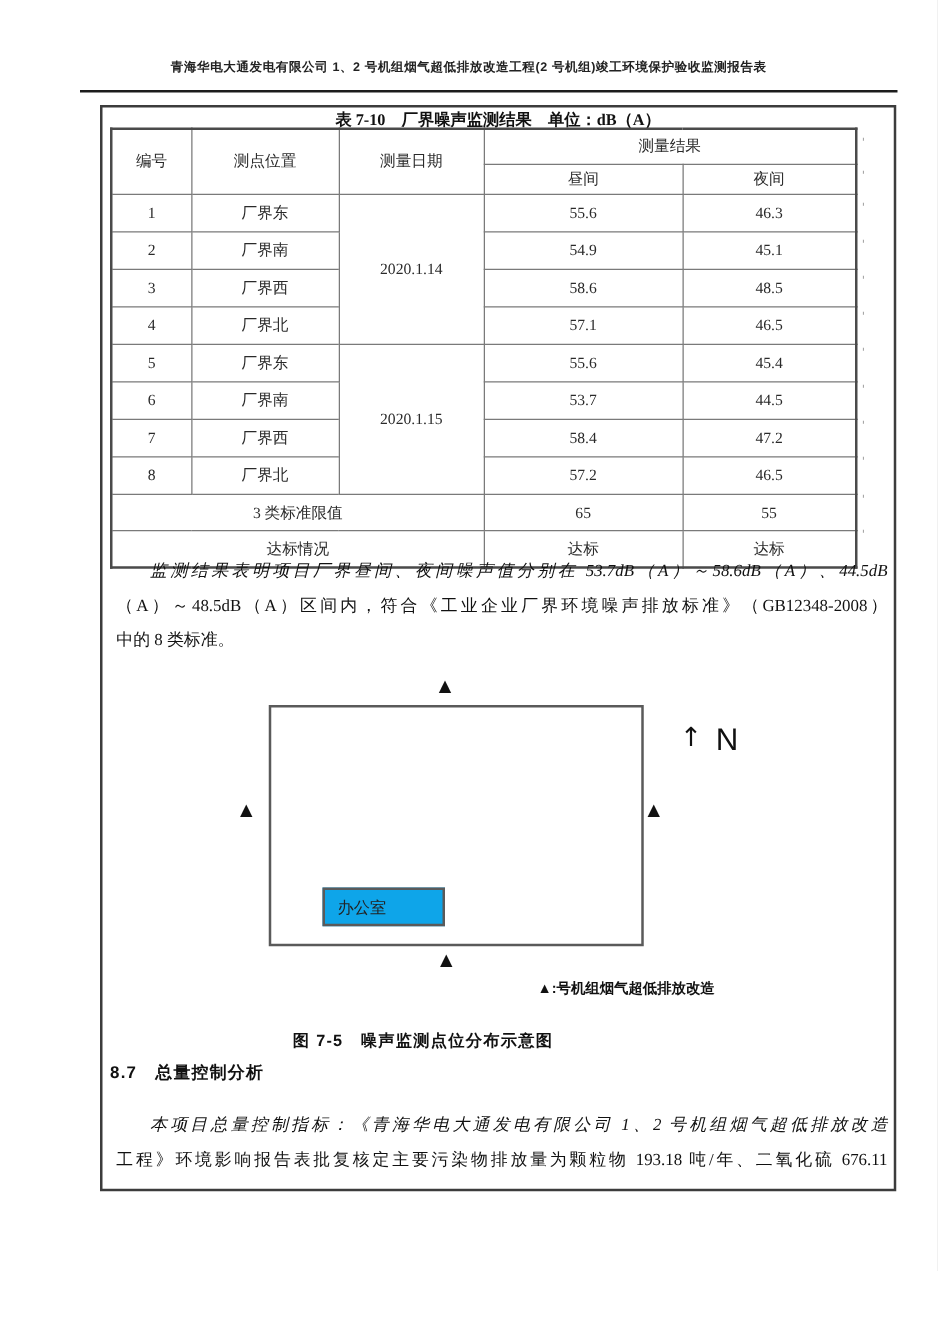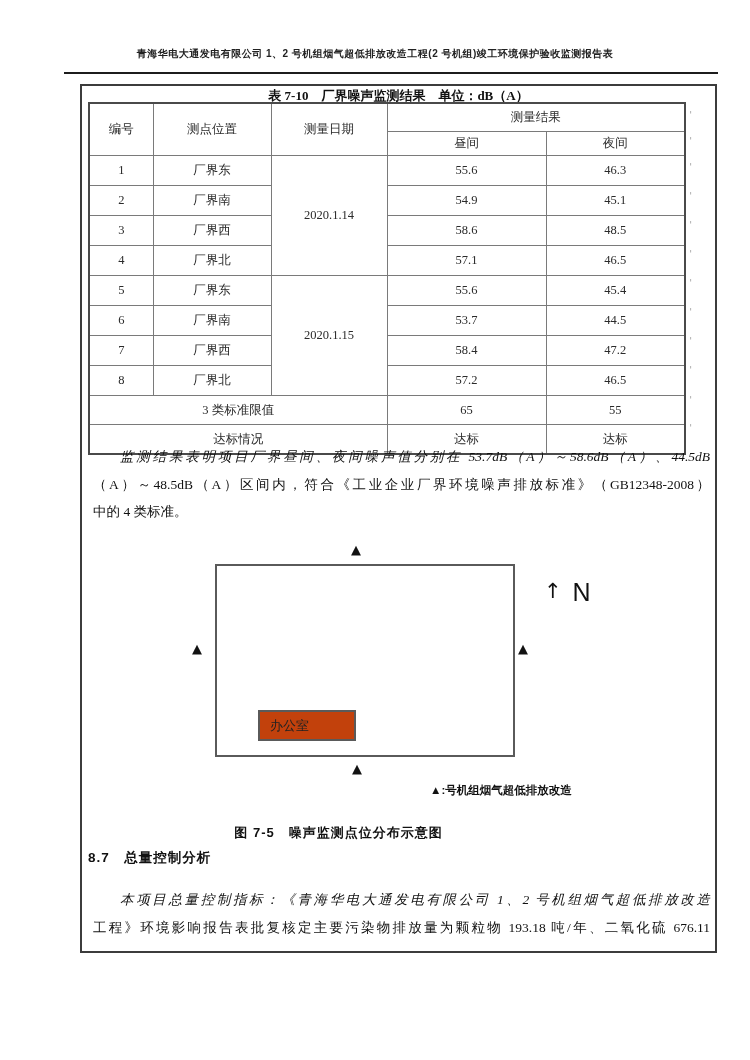--- a/index.html
+++ b/index.html
@@ -35,21 +35,21 @@
   .para2 { top:886px; }
   .pline { white-space:nowrap; }
   .pline.just { text-align:justify; text-align-last:justify; white-space:normal; }
   .pline.indent { text-indent:27px;font-style:italic; }
   .diagram { position:absolute; left:80px; top:540px; width:637px; height:262px; }
   .tri { position:absolute; font-size:13px; color:#111; font-family:"DejaVu Sans",sans-serif; line-height:13px; }
   .prod-rect { position:absolute; left:135px; top:24px; width:300px; height:193px; border:2px solid #5a5a5a; box-sizing:border-box; background:#fff; }
   .prod-label { position:absolute; left:135px; top:67px; width:300px; text-align:center; font-size:13.5px; letter-spacing:3px; color:#222; }
   .office-box {
     position:absolute; left:178px; top:170px; width:98px; height:31px;
-    border:2px solid #5a5a5a; box-sizing:border-box; background:#c2410c;
+    border:2px solid #5a5a5a; box-sizing:border-box; background:#0ea5e9;
     line-height:27px; padding-left:10px; font-size:13px; color:#222;
   }
   .north { position:absolute; left:464px; top:38px; white-space:nowrap; }
   .north .arrow { font-size:21px; color:#111; font-family:"DejaVu Sans",sans-serif; vertical-align:3px; }
   .north .nlabel { font-size:25px; color:#111; font-family:"Liberation Sans","DejaVu Sans",sans-serif; margin-left:7px; }
   .legend {
     position:absolute; left:350px; top:243px;
     font-family:"Liberation Sans","DejaVu Sans",sans-serif; font-weight:bold;
     font-size:11.5px; color:#111;
   }
@@ -173,21 +173,21 @@
     <span style="top:205px">'</span>
     <span style="top:234px">'</span>
     <span style="top:263px">'</span>
     <span style="top:293px">'</span>
     <span style="top:321px">'</span>
   </div>
 
   <div class="para para1">
     <div class="pline just indent">监测结果表明项目厂界昼间、夜间噪声值分别在 53.7dB（A）～58.6dB（A）、44.5dB</div>
     <div class="pline just">（A）～48.5dB（A）区间内，符合《工业企业厂界环境噪声排放标准》（GB12348-2008）</div>
-    <div class="pline">中的 4 类标准。</div>
+    <div class="pline">中的 8 类标准。</div>
   </div>
 
   <div class="diagram">
     <span class="tri" style="left:271px; top:3px">▲</span>
     <span class="tri" style="left:112px; top:102px">▲</span>
     <span class="tri" style="left:438px; top:102px">▲</span>
     <span class="tri" style="left:272px; top:222px">▲</span>
 
     <div class="prod-rect"></div>
 

